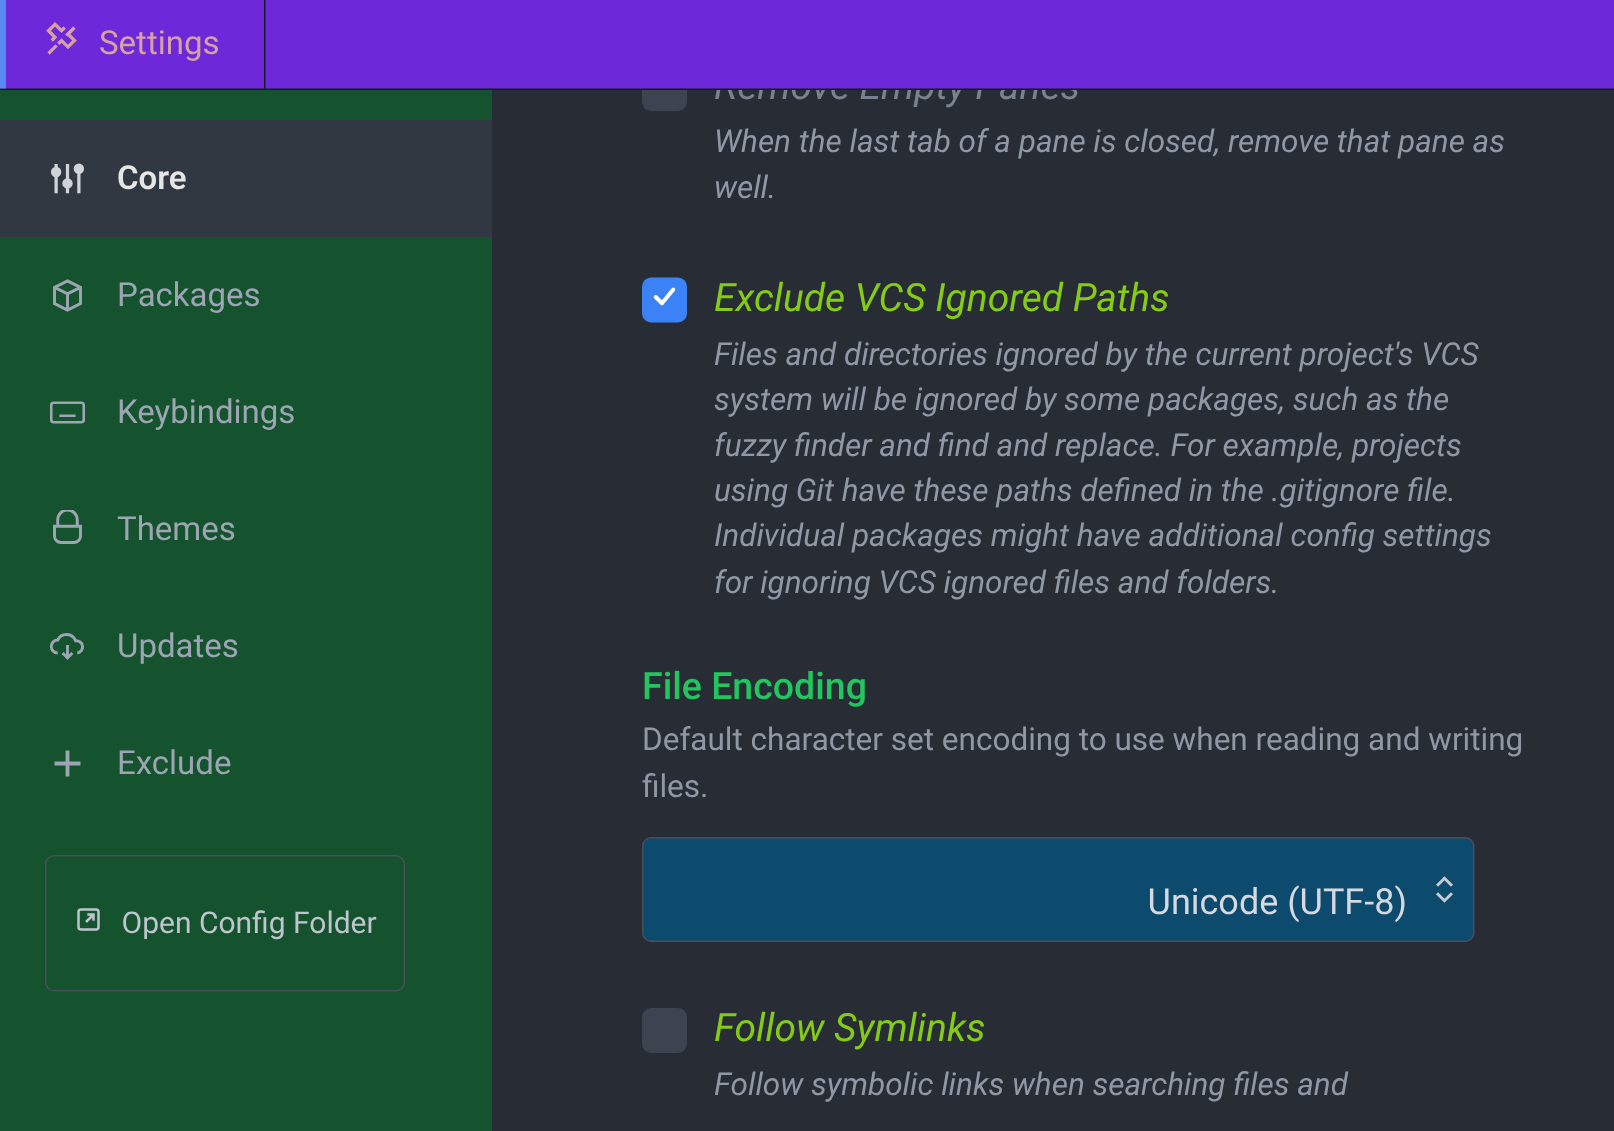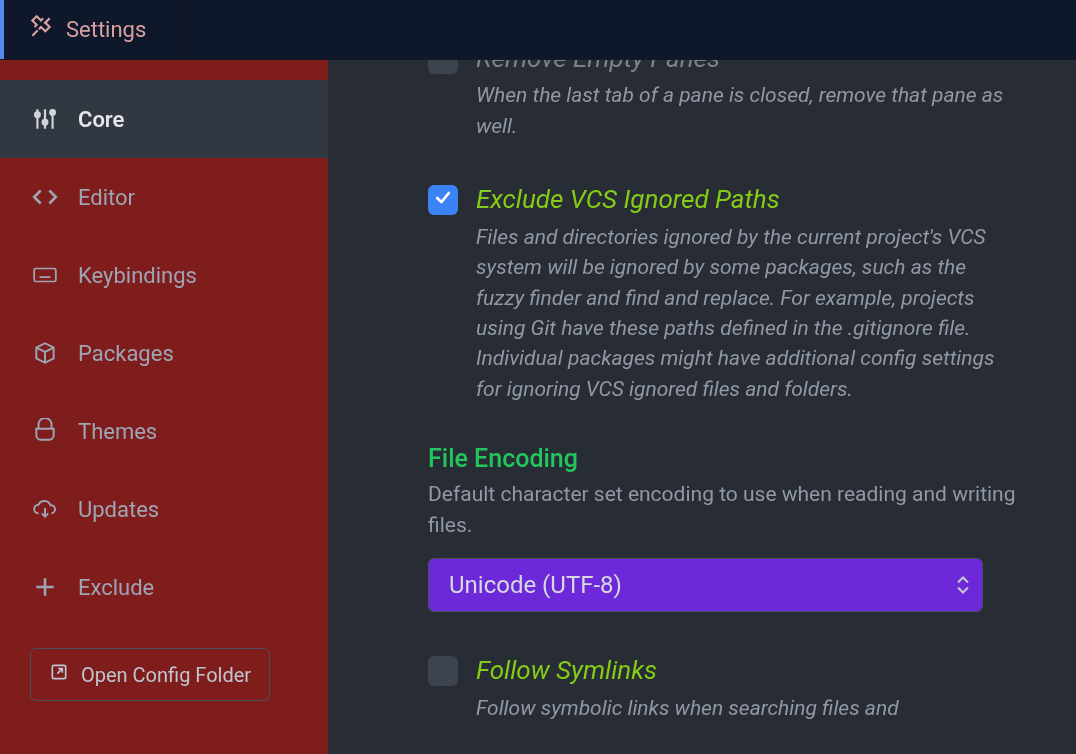--- a/index.html
+++ b/index.html
@@ -7,21 +7,21 @@
   body {
     font-family: -apple-system, BlinkMacSystemFont, "Segoe UI", Roboto, sans-serif;
     background: #282c34;
     color: #abb2bf;
     overflow: hidden;
   }
 
   
   .tab-bar {
     display: flex;
-    background: #0f172a;
+    background: #6d28d9;
     border-bottom: 1px solid #181a1f;
     height: 60px;
   }
   .tab {
     display: flex;
     align-items: center;
     gap: 12px;
     padding: 0 30px 0 24px;
     border-left: 4px solid #568af2;
     border-right: 1px solid #181a1f;
@@ -32,21 +32,21 @@
 
   .layout {
     display: flex;
     height: calc(100% - 60px);
   }
 
   
   .sidebar {
     width: 328px;
     flex: 0 0 328px;
-    background: #7f1d1d;
+    background: #14532d;
     padding-top: 20px;
   }
   .side-item {
     display: flex;
     align-items: center;
     gap: 18px;
     padding: 0 24px 0 30px;
     height: 78px;
     color: #9da5b4;
     font-size: 22px;
@@ -61,25 +61,25 @@
     width: 30px;
     display: flex;
     justify-content: center;
     align-items: center;
   }
   .side-item svg { width: 26px; height: 26px; }
 
   .open-config {
     margin: 22px 0 0 30px;
     display: inline-flex;
-    align-items: flex-end;
+    align-items: flex-start;
     gap: 12px;
     border: 1px solid #4a4f5a;
     border-radius: 6px;
-    padding: 13px 18px;
+    padding: 32px 18px;
     color: #bfc5ce;
     font-size: 20px;
     cursor: pointer;
   }
   .open-config svg { width: 20px; height: 20px; }
 
   
   .main {
     flex: 1;
     padding: 0 60px 0 100px;
@@ -134,25 +134,26 @@
 
   .select-wrap {
     margin-top: 18px;
     position: relative;
     width: 100%;
     max-width: 555px;
   }
   .select-box {
     border: 1px solid #4a4f5a;
     border-radius: 6px;
-    padding: 12px 44px 12px 20px;
-    background: #6d28d9;
+    padding: 28px 44px 12px 20px;
+    background: #0c4a6e;
     color: #d6dae0;
     font-size: 24px;
     cursor: pointer;
+    text-align: right;
   }
   .select-arrows {
     position: absolute;
     right: 14px;
     top: 50%;
     transform: translateY(-50%);
     display: flex;
     flex-direction: column;
     gap: 3px;
   }
@@ -184,47 +185,39 @@
         <svg viewBox="0 0 24 24" fill="none" stroke="#d0d4da" stroke-width="2">
           <path d="M5 3v18M12 3v18M19 3v18"></path>
           <circle cx="5" cy="8" r="2.2" fill="#d0d4da"></circle>
           <circle cx="12" cy="15" r="2.2" fill="#d0d4da"></circle>
           <circle cx="19" cy="6" r="2.2" fill="#d0d4da"></circle>
         </svg>
       </span>
       <span>Core</span>
     </div>
 
-    <div class="side-item">
-      <span class="icon-slot">
-        <svg viewBox="0 0 24 24" fill="none" stroke="#9da5b4" stroke-width="2.4">
-          <path d="M8 6l-6 6 6 6M16 6l6 6-6 6"></path>
-        </svg>
-      </span>
-      <span>Editor</span>
+
+    <div class="side-item">
+      <span class="icon-slot">
+        <svg viewBox="0 0 24 24" fill="none" stroke="#9da5b4" stroke-width="1.8">
+          <path d="M12 3l8 4v10l-8 4-8-4V7z"></path>
+            <path d="M4 7l8 4 8-4M12 11v10"></path>
+        </svg>
+      </span>
+      <span>Packages</span>
     </div>
 
     <div class="side-item">
       <span class="icon-slot">
         <svg viewBox="0 0 24 24" fill="none" stroke="#9da5b4" stroke-width="1.6">
           <rect x="2" y="6" width="20" height="12" rx="1.5"></rect>
           <path d="M5 10h.01M8 10h.01M11 10h.01M14 10h.01M17 10h.01M7 14h10"></path>
         </svg>
       </span>
       <span>Keybindings</span>
-    </div>
-
-    <div class="side-item">
-      <span class="icon-slot">
-        <svg viewBox="0 0 24 24" fill="none" stroke="#9da5b4" stroke-width="1.8">
-          <path d="M12 3l8 4v10l-8 4-8-4V7z"></path>
-            <path d="M4 7l8 4 8-4M12 11v10"></path>
-        </svg>
-      </span>
-      <span>Packages</span>
     </div>
 
     <div class="side-item">
       <span class="icon-slot">
         <svg viewBox="0 0 24 24" fill="none" stroke="#9da5b4" stroke-width="1.8">
           <path d="M6 10V6a6 6 0 0112 0v4"></path>
             <path d="M4 10h16v6a4 4 0 01-4 4H8a4 4 0 01-4-4z"></path>
         </svg>
       </span>
       <span>Themes</span>

